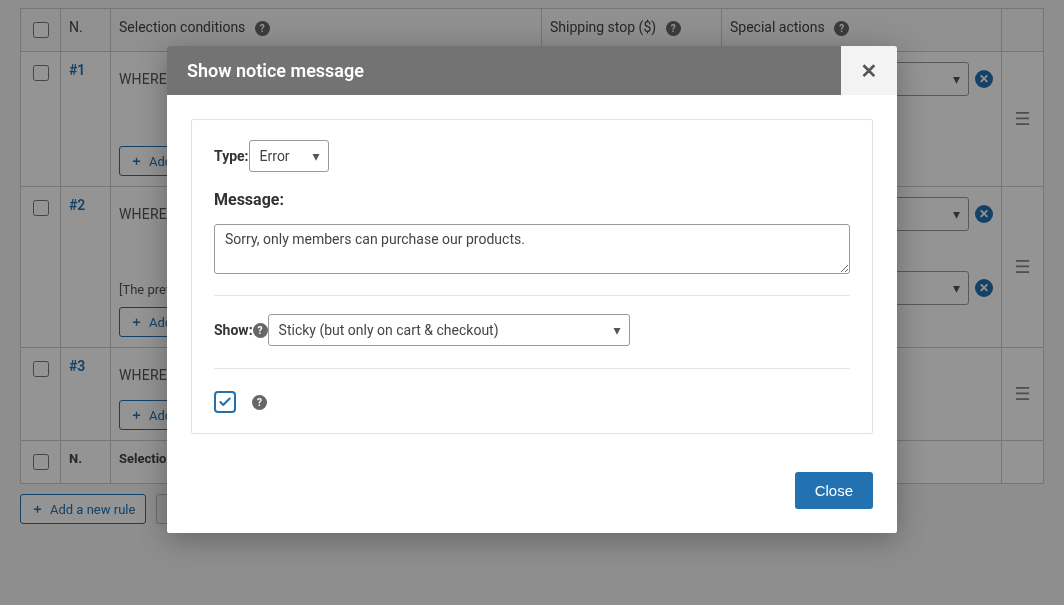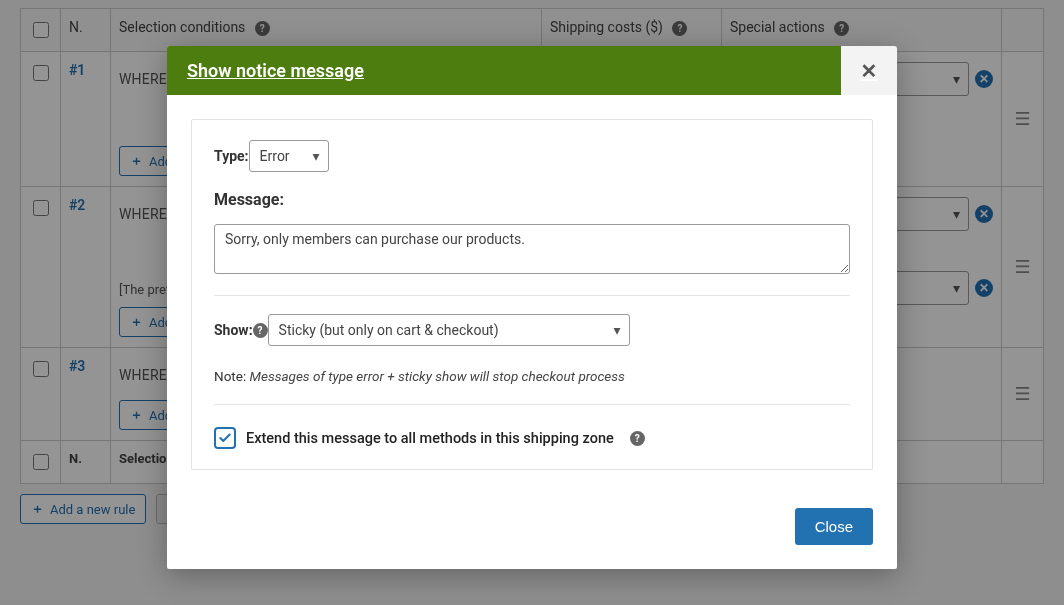--- a/index.html
+++ b/index.html
@@ -88,23 +88,22 @@
   .modal {
     width: 730px;
     margin-top: 46px;
     background:#fff;
     border-radius:2px;
     box-shadow: 0 6px 30px rgba(0,0,0,0.3);
     overflow:hidden;
   }
   .modal-header {
     display:flex; align-items:stretch;
-    background:#4d7c0f;
+    background:#737373;
     color:#fff;
-    text-decoration:underline;
   }
   .modal-title {
     flex:1;
     padding: 14px 20px;
     font-size:18px; font-weight:600;
   }
   .modal-close {
     width:56px; background:#f3f3f3; color:#555;
     display:flex; align-items:center; justify-content:center;
     font-size:20px; font-weight:700; cursor:pointer;
@@ -165,21 +164,21 @@
       <tr>
         <th class="col-check row-pad">
           <input type="checkbox" class="bg-check" style="">
         </th>
         <th class="col-n row-pad">N.</th>
         <th class="col-cond row-pad">
           <span>Selection conditions</span>
           <span class="help-dot">?</span>
         </th>
         <th class="col-ship row-pad">
-          <span>Shipping costs ($)</span>
+          <span>Shipping stop ($)</span>
           <span class="help-dot">?</span>
         </th>
         <th class="col-special row-pad">
           <span>Special actions</span>
           <span class="help-dot">?</span>
         </th>
         <th class="col-handle row-pad"></th>
       </tr>
     </thead>
     <tbody>
@@ -344,34 +343,29 @@
 
         <div class="frow" style="margin-bottom:22px;">
           <span class="lbl">Show:</span>
           <span class="help-dot" style="margin-left:0">?</span>
           <div class="modal-select wide">
             <span>Sticky (but only on cart &amp; checkout)</span>
             <span class="chev">▾</span>
           </div>
         </div>
 
-        <div class="note">
-          <span>Note:</span>
-          <span class="italic">Messages of type error + sticky show will stop checkout process</span>
-        </div>
 
         <div class="divider" style="margin-top:20px;"></div>
 
         <div class="check-line">
           <span class="nice-check">
             <svg viewBox="0 0 24 24">
                 <path fill="none" stroke="#2271b1" stroke-width="3.5" stroke-linecap="round" stroke-linejoin="round" d="M4 12l5 5L20 6"></path>
               </svg>
           </span>
-          <span class="check-text">Extend this message to all methods in this shipping zone</span>
           <span class="help-dot">?</span>
         </div>
 
       </div>
     </div>
     <div class="modal-footer">
       <button class="primary-btn">Close</button>
     </div>
   </div>
 </div>

